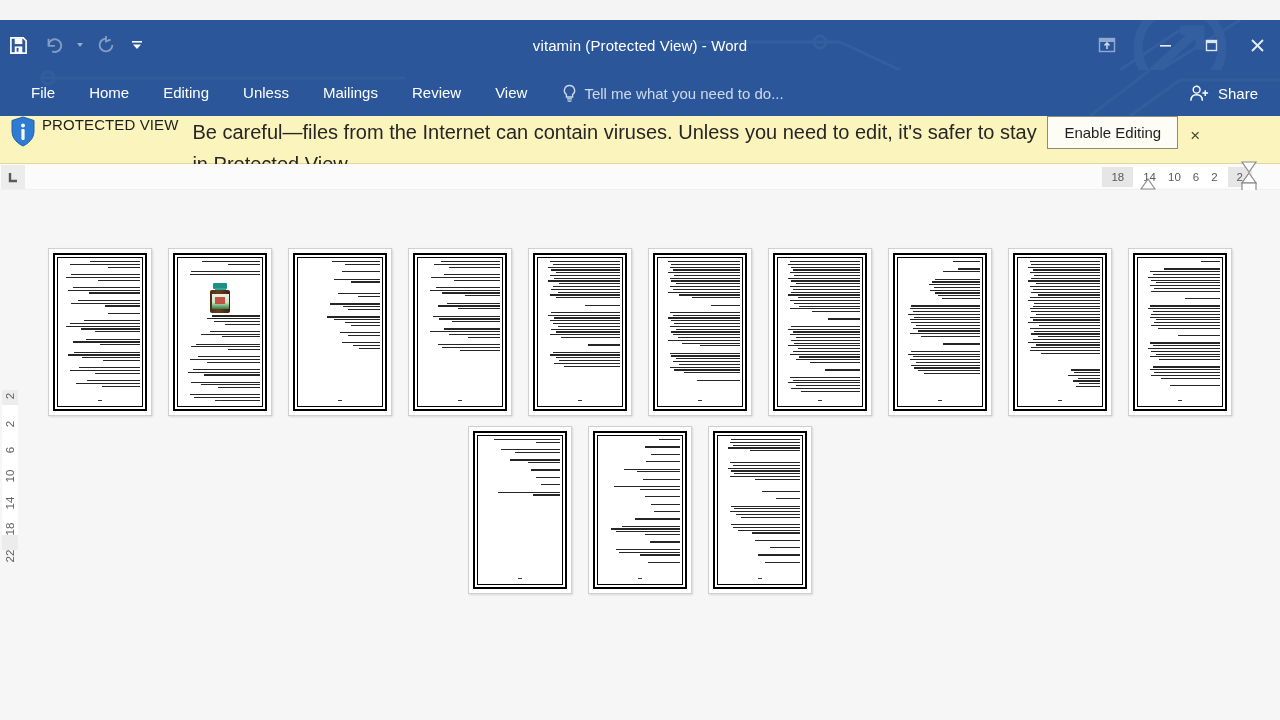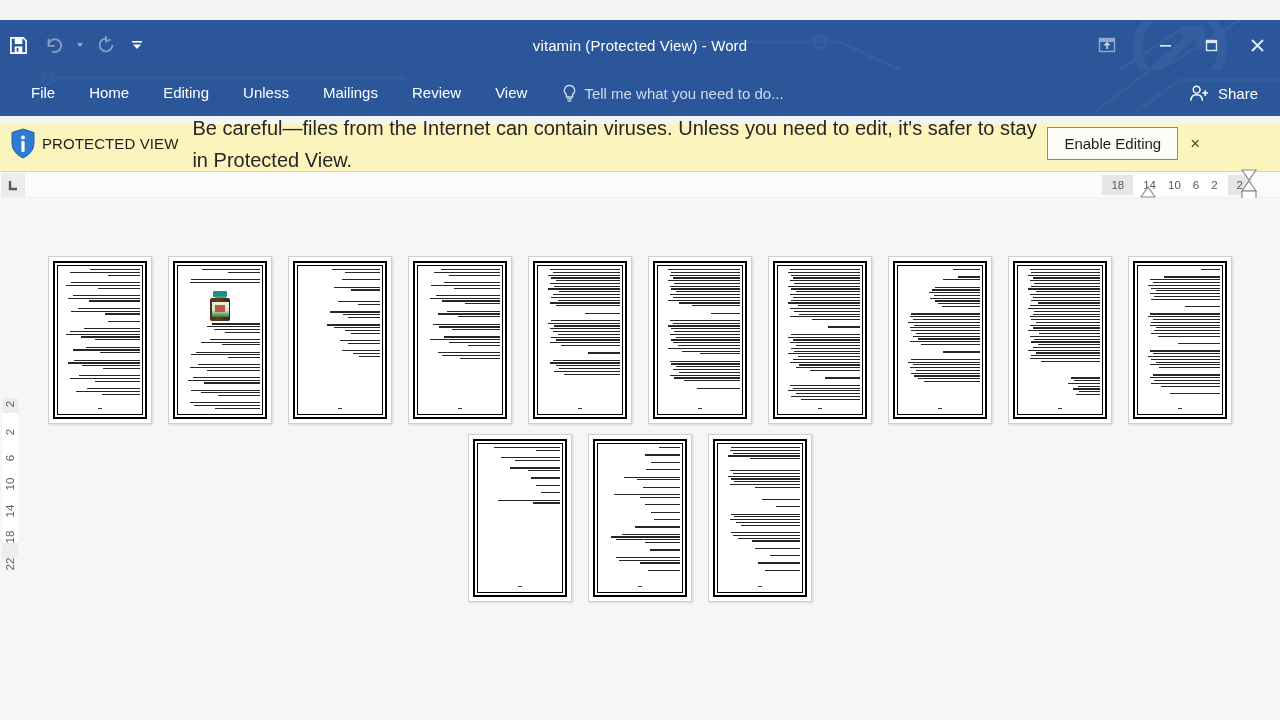--- a/index.html
+++ b/index.html
@@ -76,24 +76,23 @@
     display: flex; align-items: center; gap: 8px;
     color: #fff; font-size: 15px; cursor: pointer; padding: 0 10px; z-index: 3;
   }
 
   
   .pvbar {
     height: 48px;
     background: #fcf4bd;
     border-bottom: 1px solid #e0d89a;
     display: flex;
-    align-items: center;
+    align-items: flex-start;
     padding: 0 0 8px 6px;
     position: relative;
-    margin-top: 8px;
   }
   .pv-shield { width: 34px; display: flex; align-items: center; justify-content: center; }
   .pv-label {
     font-size: 15px; color: #1e1e1e; white-space: nowrap; margin-left: 2px;
     letter-spacing: .1px;
   }
   .pv-msg {
     font-size: 20px; color: #262626; line-height: 1.6;
     margin-left: 14px; flex: 1; max-width: 855px;
   }

